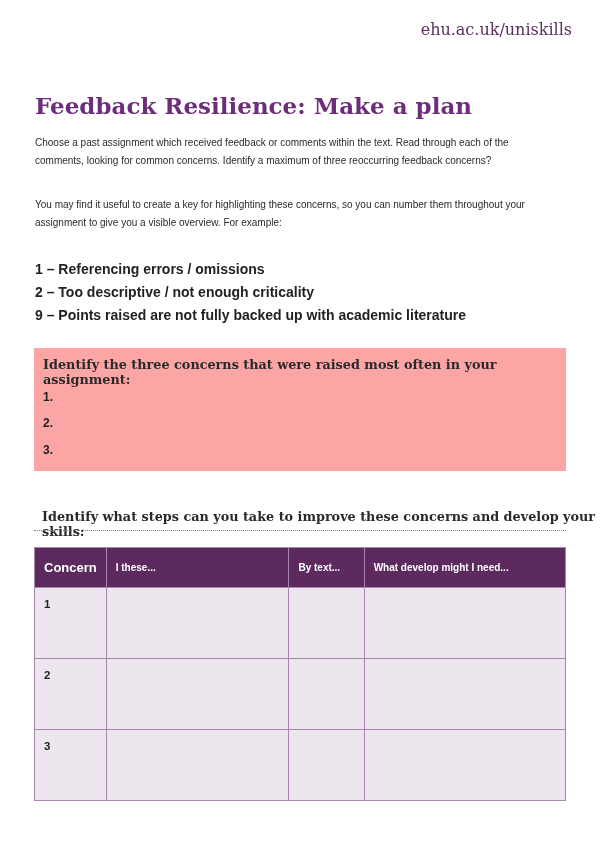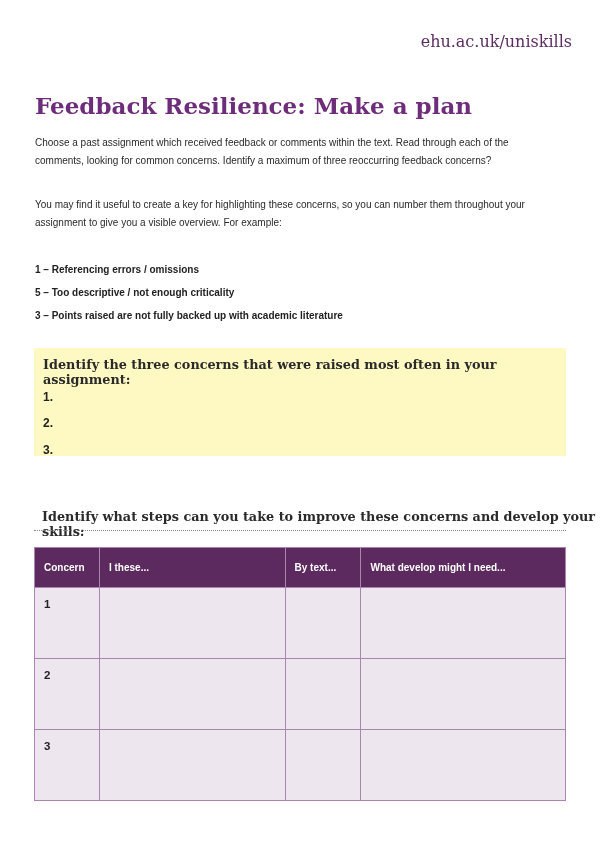--- a/index.html
+++ b/index.html
@@ -1,53 +1,53 @@
 <!DOCTYPE html>
 <html><head>
 <meta charset="utf-8">
 <style>
   html, body { margin: 0; padding: 0; background: #ffffff; }
   body { width: 600px; height: 849px; position: relative; overflow: hidden; font-family: "Liberation Sans", sans-serif; color: #222; }
   .logo { position: absolute; right: 28px; top: 18px; text-align: right; }
   .logo-word { font-family: "DejaVu Serif", serif; font-weight: bold; font-size: 31px; letter-spacing: -0.5px; line-height: 40px; }
   .logo-uni { color: #5c2d61; }
   .logo-skills { color: #9c8c54; }
-  .logo-url { font-family: "DejaVu Serif", serif; font-size: 16px; color: #5c2d61; margin-top: 14px; }
+  .logo-url { font-family: "DejaVu Serif", serif; font-size: 16px; color: #5c2d61; margin-top: 2px; }
   .title { position: absolute; left: 35px; top: 92px; font-family: "DejaVu Serif", serif; font-weight: bold; font-size: 23px; color: #6e2d7a; margin: 0; text-align: center; }
   .para { position: absolute; left: 35px; width: 520px; font-size: 10px; line-height: 18px; color: #2a2a2a; margin: 0; }
   .p1 { top: 134px; }
   .p2 { top: 196px; }
   .example-list { position: absolute; left: 35px; top: 258px; margin: 0; padding: 0; list-style: none; }
-  .example-list li { font-weight: bold; font-size: 10px; line-height: 23px; color: #222; }
-  .concern-box { position: absolute; left: 34px; top: 348px; width: 532px; height: 108px; background: #fef9c3; }
+  .example-list li { font-weight: bold; font-size: 14px; line-height: 23px; color: #222; }
+  .concern-box { position: absolute; left: 34px; top: 348px; width: 532px; height: 123px; background: #fca5a5; }
   .box-heading { position: absolute; left: 9px; top: 9px; font-family: "DejaVu Serif", serif; font-weight: bold; font-size: 12.8px; color: #2a2a2a; margin: 0; }
   .box-line { position: absolute; left: 9px; font-weight: bold; font-size: 12px; color: #222; }
   .steps-heading { position: absolute; left: 42px; top: 509px; font-family: "DejaVu Serif", serif; font-weight: bold; font-size: 12.8px; color: #2a2a2a; margin: 0; }
   .dotted { position: absolute; left: 34px; top: 530px; width: 532px; border-top: 1px dotted #888; }
   table.plan { position: absolute; left: 34px; top: 547px; width: 532px; border-collapse: collapse; }
   table.plan th { background: #5c2a5f; color: #fff; font-size: 10px; font-weight: bold; text-align: left; padding: 0 9px; height: 39px; border: 1px solid #a986ad; }
-  table.plan th.first { font-size: 10px; }
+  table.plan th.first { font-size: 13px; }
   table.plan td { background: #ede6ee; border: 1px solid #a986ad; height: 71px; vertical-align: top; padding: 10px 9px 0 9px; font-size: 11.5px; font-weight: bold; color: #222; box-sizing: border-box; }
 </style>
 </head>
 <body>
 
 <div class="logo">
   <div class="logo-url">ehu.ac.uk/uniskills</div>
 </div>
 
 <h1 class="title">Feedback Resilience: Make a plan</h1>
 
 <p class="para p1">Choose a past assignment which received feedback or comments within the text. Read through each of the comments, looking for common concerns. Identify a maximum of three reoccurring feedback concerns?</p>
 <p class="para p2">You may find it useful to create a key for highlighting these concerns, so you can number them throughout your assignment to give you a visible overview. For example:</p>
 
 <ul class="example-list">
   <li>1 – Referencing errors / omissions</li>
-  <li>5 – Too descriptive / not enough criticality</li>
-  <li>3 – Points raised are not fully backed up with academic literature</li>
+  <li>2 – Too descriptive / not enough criticality</li>
+  <li>9 – Points raised are not fully backed up with academic literature</li>
 </ul>
 
 <div class="concern-box">
   <h2 class="box-heading">Identify the three concerns that were raised most often in your assignment:</h2>
   <div class="box-line" style="top:42px;">1.</div>
   <div class="box-line" style="top:68px;">2.</div>
   <div class="box-line" style="top:95px;">3.</div>
 </div>
 
 <h2 class="steps-heading">Identify what steps can you take to improve these concerns and develop your skills:</h2>

